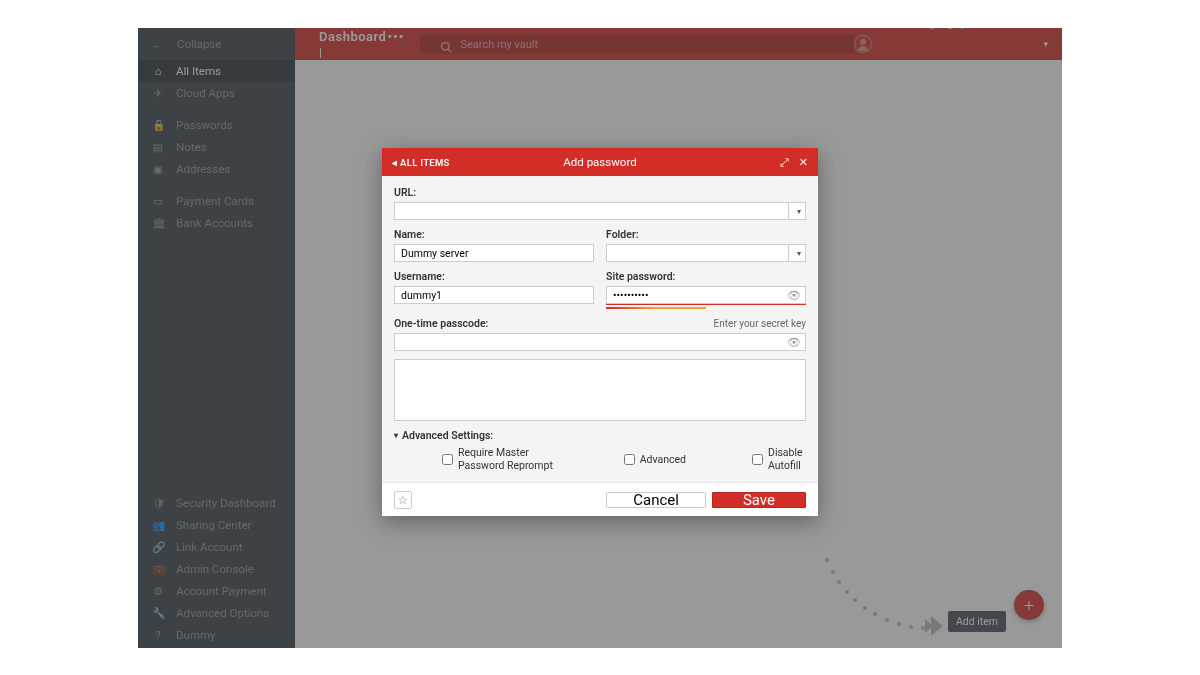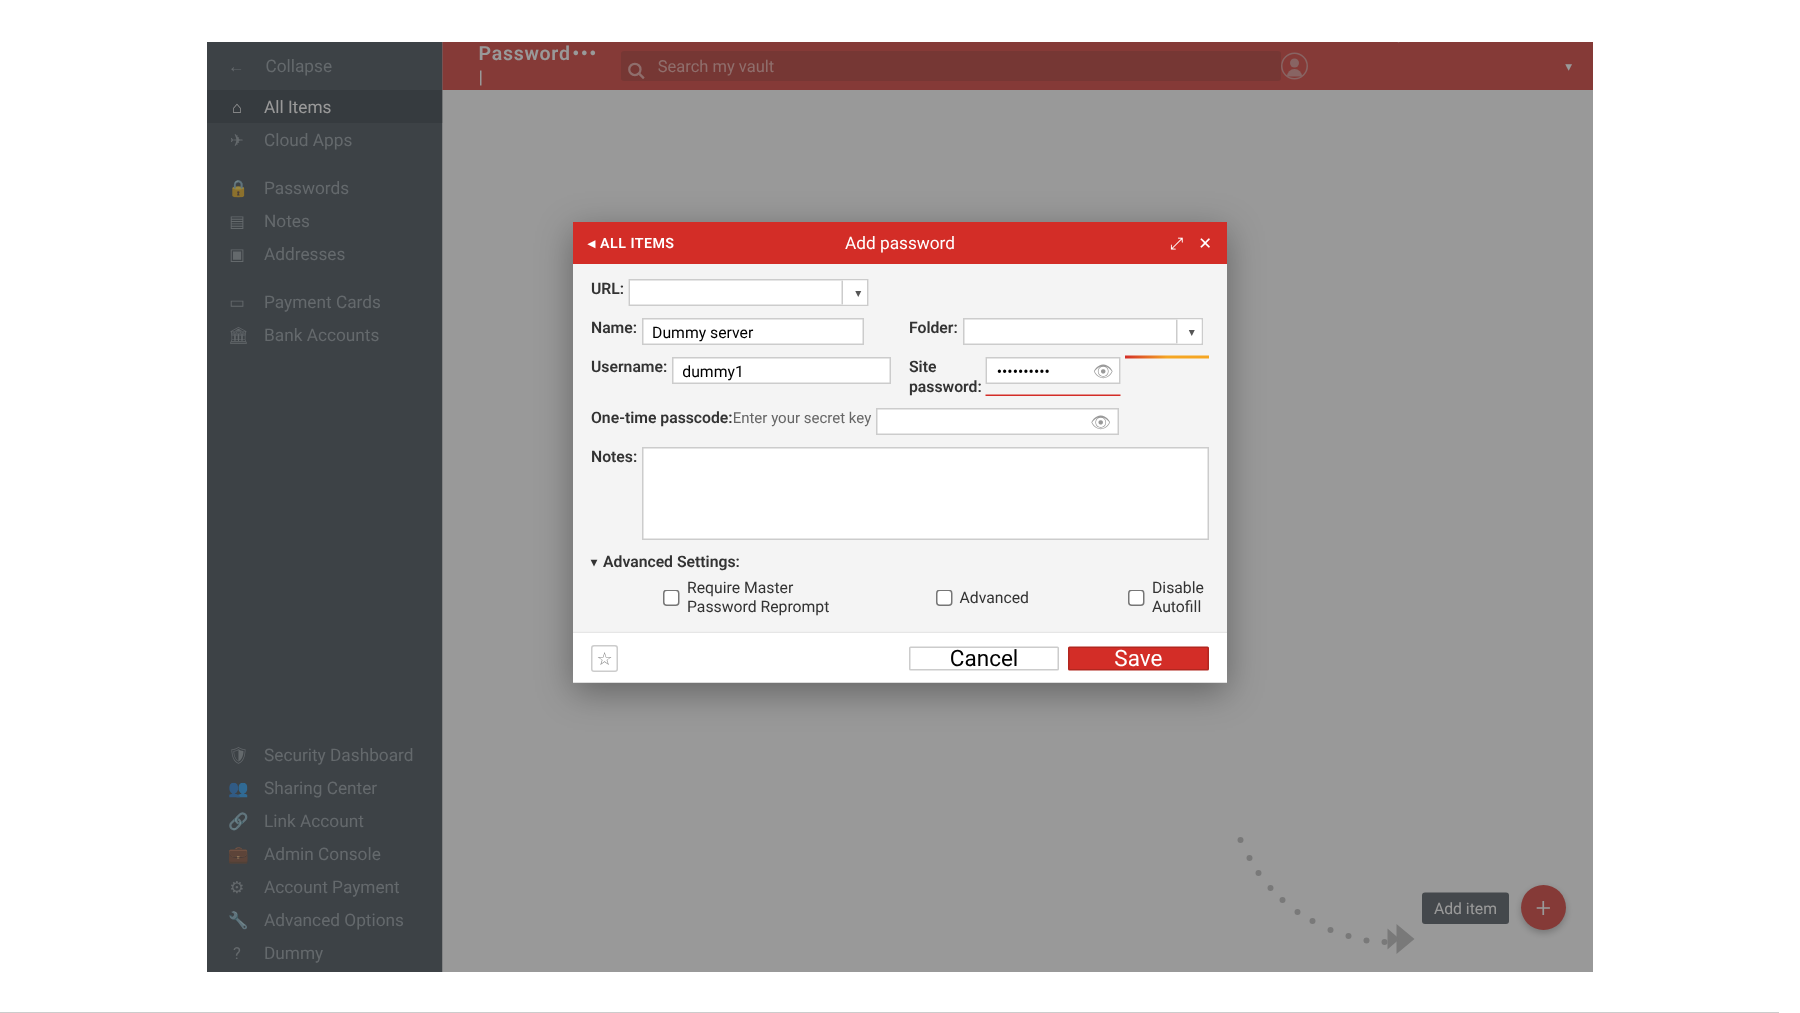--- a/index.html
+++ b/index.html
@@ -16,21 +16,21 @@
   .nav-section-gap { height: 10px; }
   .nav-icon { width: 12px; text-align: center; font-size: 11px; }
   .sidebar-bottom { position: absolute; bottom: 0; left: 0; right: 0; padding-bottom: 2px; }
   .sidebar-bottom .nav-item { height: 22px; }
 
   
   .topbar { position: absolute; left: 157px; right: 0; top: 0; height: 32px; background: #d32d27; display: flex; align-items: center; }
   .logo { color: #fff; font-size: 13px; font-weight: 600; margin-left: 24px; letter-spacing: 0.5px; }
   .logo .dots { letter-spacing: 1px; font-weight: 700; margin-left: 1px; }
   .logo .bar { display: inline-block; border-right: 1px solid #fff; height: 10px; margin-left: 1px; vertical-align: middle; }
-  .searchbox { margin-left: 16px; background: #b2261f; height: 20px; width: 484px; border-radius: 2px; display: flex; align-items: center; padding: 0 4px; gap: 8px; }
+  .searchbox { margin-left: 16px; background: #b2261f; height: 20px; width: 484px; border-radius: 2px; display: flex; align-items: center; padding: 0 20px; gap: 8px; }
   .searchbox .mag { width: 12px; height: 12px; color: #e9a19c; }
   .searchbox input { background: transparent; border: none; outline: none; color: #fff; font-size: 11px; width: 100%; }
   .searchbox input::placeholder { color: #e9a19c; }
   .usercluster { margin-left: auto; margin-right: 14px; display: flex; align-items: center; gap: 24px; color: #fff; font-size: 9.5px; }
   .avatar { width: 18px; height: 18px; border-radius: 50%; border: 1.5px solid #d98b87; position: relative; }
   .avatar::before { content:""; position:absolute; top:3px; left:5px; width:6px; height:6px; border-radius:50%; background:#d98b87; }
   .avatar::after { content:""; position:absolute; bottom:1px; left:3px; width:10px; height:5px; border-radius:6px 6px 0 0; background:#d98b87; }
   .userlines { line-height: 1; }
   .userlines .sub { color: #e9a19c; font-size: 8.5px; margin-top: 32px; }
   .chev { color: #fff; font-size: 9px; margin-left: 6px; }
@@ -39,34 +39,34 @@
   .main { position: absolute; left: 157px; top: 32px; right: 0; bottom: 0; background: #fff; }
 
   
   .dots-path { position: absolute; pointer-events: none; }
   .dot { position: absolute; width: 4px; height: 4px; border-radius: 50%; background: #b8b8b8; }
   .arrowhead { position: absolute; width: 0; height: 0; border-left: 12px solid #b8b8b8; border-top: 10px solid transparent; border-bottom: 10px solid transparent; }
   .arrowhead::after { content:""; position:absolute; left:-18px; top:-7px; width:0; height:0; border-left: 8px solid #b8b8b8; border-top:7px solid transparent; border-bottom:7px solid transparent; }
 
   
   .fab { position: absolute; right: 18px; bottom: 28px; width: 30px; height: 30px; border-radius: 50%; background: #d32d27; color: #fff; display:flex; align-items:center; justify-content:center; font-size:18px; font-weight:300; box-shadow: 0 2px 5px rgba(0,0,0,0.3); }
-  .fab-tip { position: absolute; right: 56px; bottom: 32px; background: #444c54; color: #fff; font-size: 10.5px; padding: 4px 8px; border-radius: 2px; }
+  .fab-tip { position: absolute; right: 56px; bottom: 16px; background: #444c54; color: #fff; font-size: 10.5px; padding: 4px 8px; border-radius: 2px; }
 
   
   .overlay { position: absolute; inset: 0; background: rgba(70,70,70,0.55); }
 
   
   .modal { position: absolute; left: 244px; top: 120px; width: 436px; background: #fff; box-shadow: 0 6px 22px rgba(0,0,0,0.35); }
   .modal-header { background: #d32d27; color: #fff; height: 28px; display: flex; align-items: center; padding: 0 10px; font-size: 11px; position: relative; }
   .back-link { font-size: 9.5px; font-weight: 600; letter-spacing: 0.3px; display:flex; align-items:center; gap:3px; }
   .modal-title { position: absolute; left: 50%; transform: translateX(-50%); font-size: 11.5px; }
   .modal-ctrls { margin-left: auto; display:flex; gap:10px; font-size: 11px; }
   .modal-body { background: #f4f4f4; padding: 10px 12px 8px 12px; font-size: 11px; color: #333; }
   .row { display: flex; gap: 12px; margin-bottom: 8px; }
-  .field { flex: 1; display:flex; flex-direction: row; gap: 3px; }
+  .field { flex: 1; display:flex; flex-direction: column; gap: 3px; }
   .field label { font-weight: 600; font-size: 10.5px; }
   .field .hint { font-weight: 400; font-size: 10px; color: #666; text-align: right; }
   .labelrow { display: flex; justify-content: space-between; align-items: baseline; }
   .inp { height: 18px; border: 1px solid #ccc; background: #fff; padding: 0 6px; font-size: 10.5px; outline: none; display: flex; align-items: center; }
   .inp input { border:none; outline:none; width:100%; font-size:10.5px; background:transparent; }
   .inp.select { position: relative; padding-right: 18px; }
   .inp.select::after { content:""; position:absolute; right:0; top:0; bottom:0; width:16px; border-left:1px solid #ccc; background: #fff; }
   .inp.select .caret { position:absolute; right:4px; top:4px; font-size:8px; color:#555; z-index:1; }
   .inp.witheye { position: relative; padding-right: 20px; }
   .eye { position:absolute; right:4px; top:2px; font-size:11px; color:#999; }
@@ -159,21 +159,21 @@
       </div>
       <div class="nav-item">
         <span class="nav-icon">?</span>
         <span>Dummy</span>
       </div>
     </div>
   </div>
 
   <div class="topbar">
     <div class="logo">
-      <span>Password</span><span class="dots">•••</span><span class="bar"></span>
+      <span>Dashboard</span><span class="dots">•••</span><span class="bar"></span>
     </div>
     <div class="searchbox">
       <span class="mag">
         <svg class="ic" viewBox="0 0 16 16">
             <circle cx="7" cy="7" r="5" fill="none" stroke="currentColor" stroke-width="2"></circle>
             <line x1="11" y1="11" x2="15" y2="15" stroke="currentColor" stroke-width="2"></line>
           </svg>
       </span>
       <input placeholder="Search my vault" style="">
     </div>
@@ -280,21 +280,20 @@
           </div>
           <div class="inp witheye">
             <input value="" style="">
             <span class="eye">👁</span>
           </div>
         </div>
       </div>
 
       <div class="row">
         <div class="field">
-          <label>Notes:</label>
           <textarea class="notes" style=""></textarea>
         </div>
       </div>
 
       <div class="adv">
         <span class="tri">▾</span>
         <span>Advanced Settings:</span>
       </div>
       <div class="checks">
         <label>

